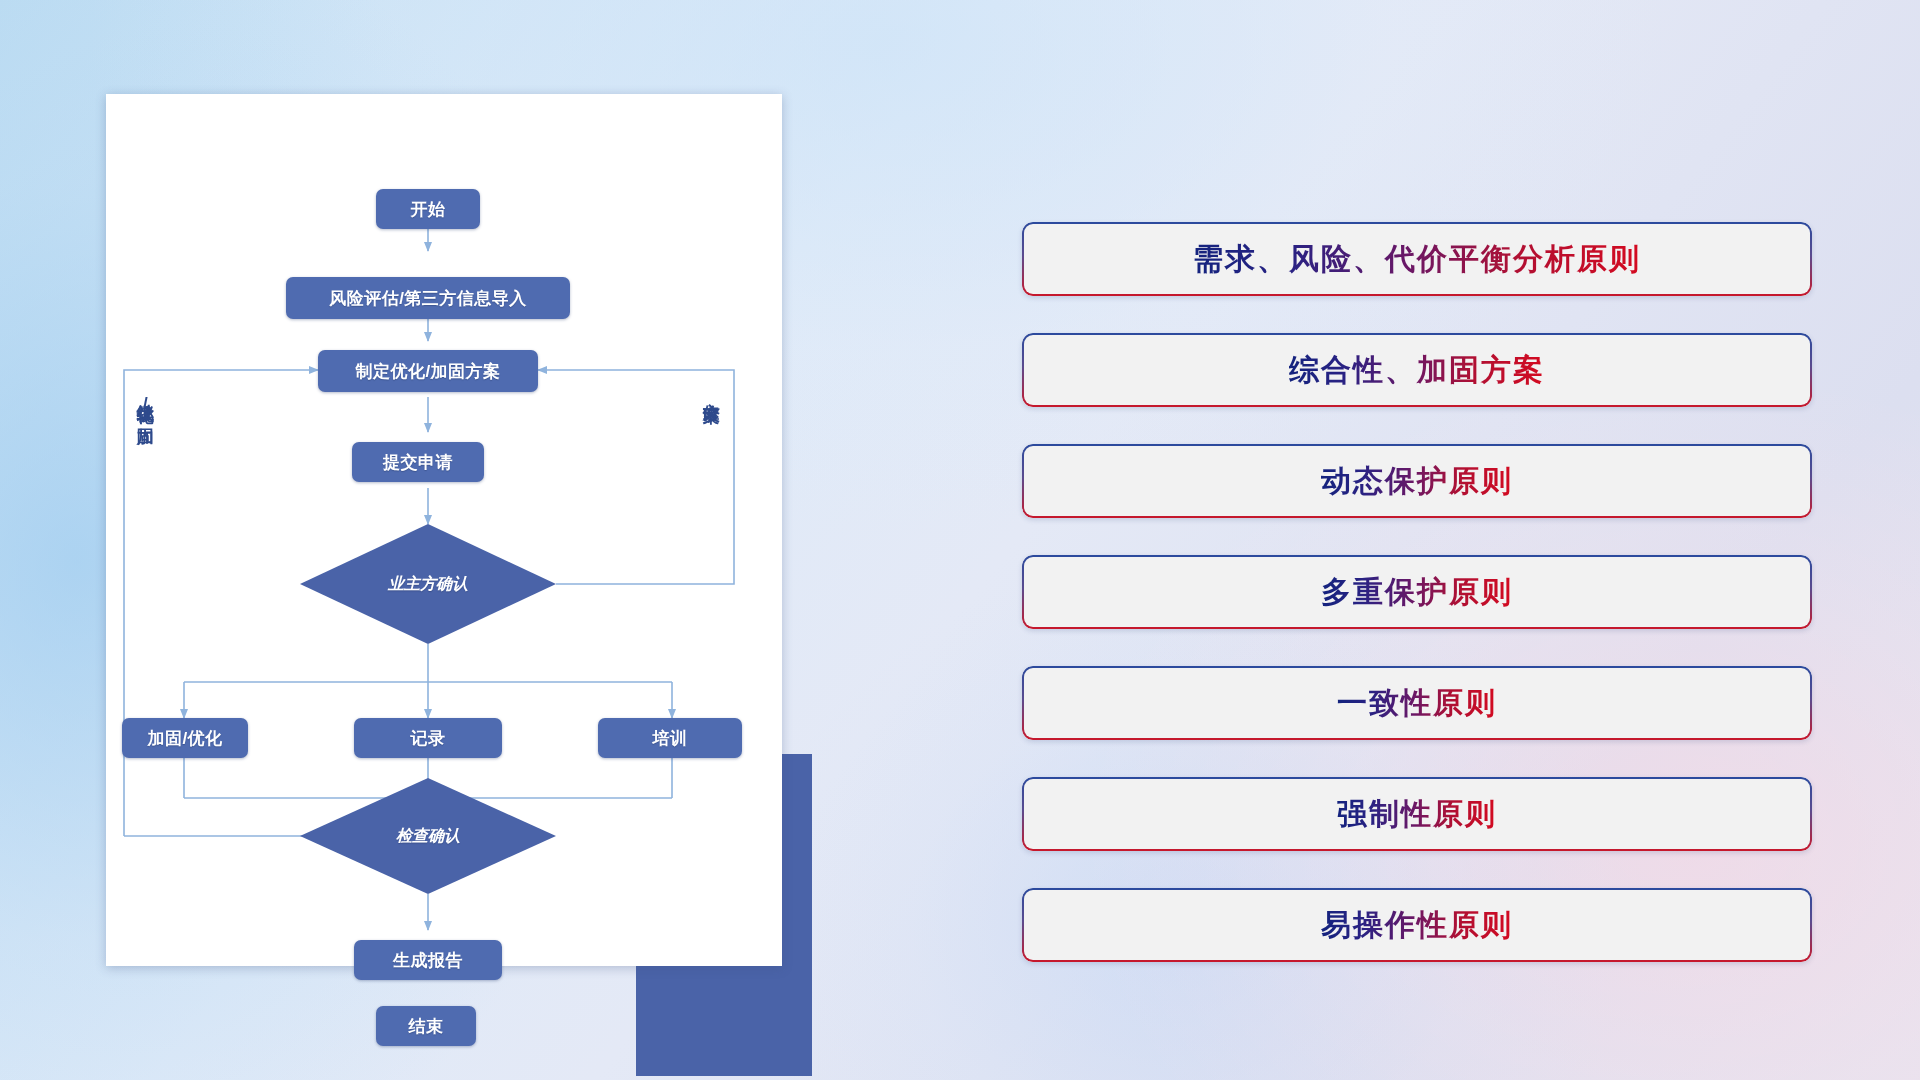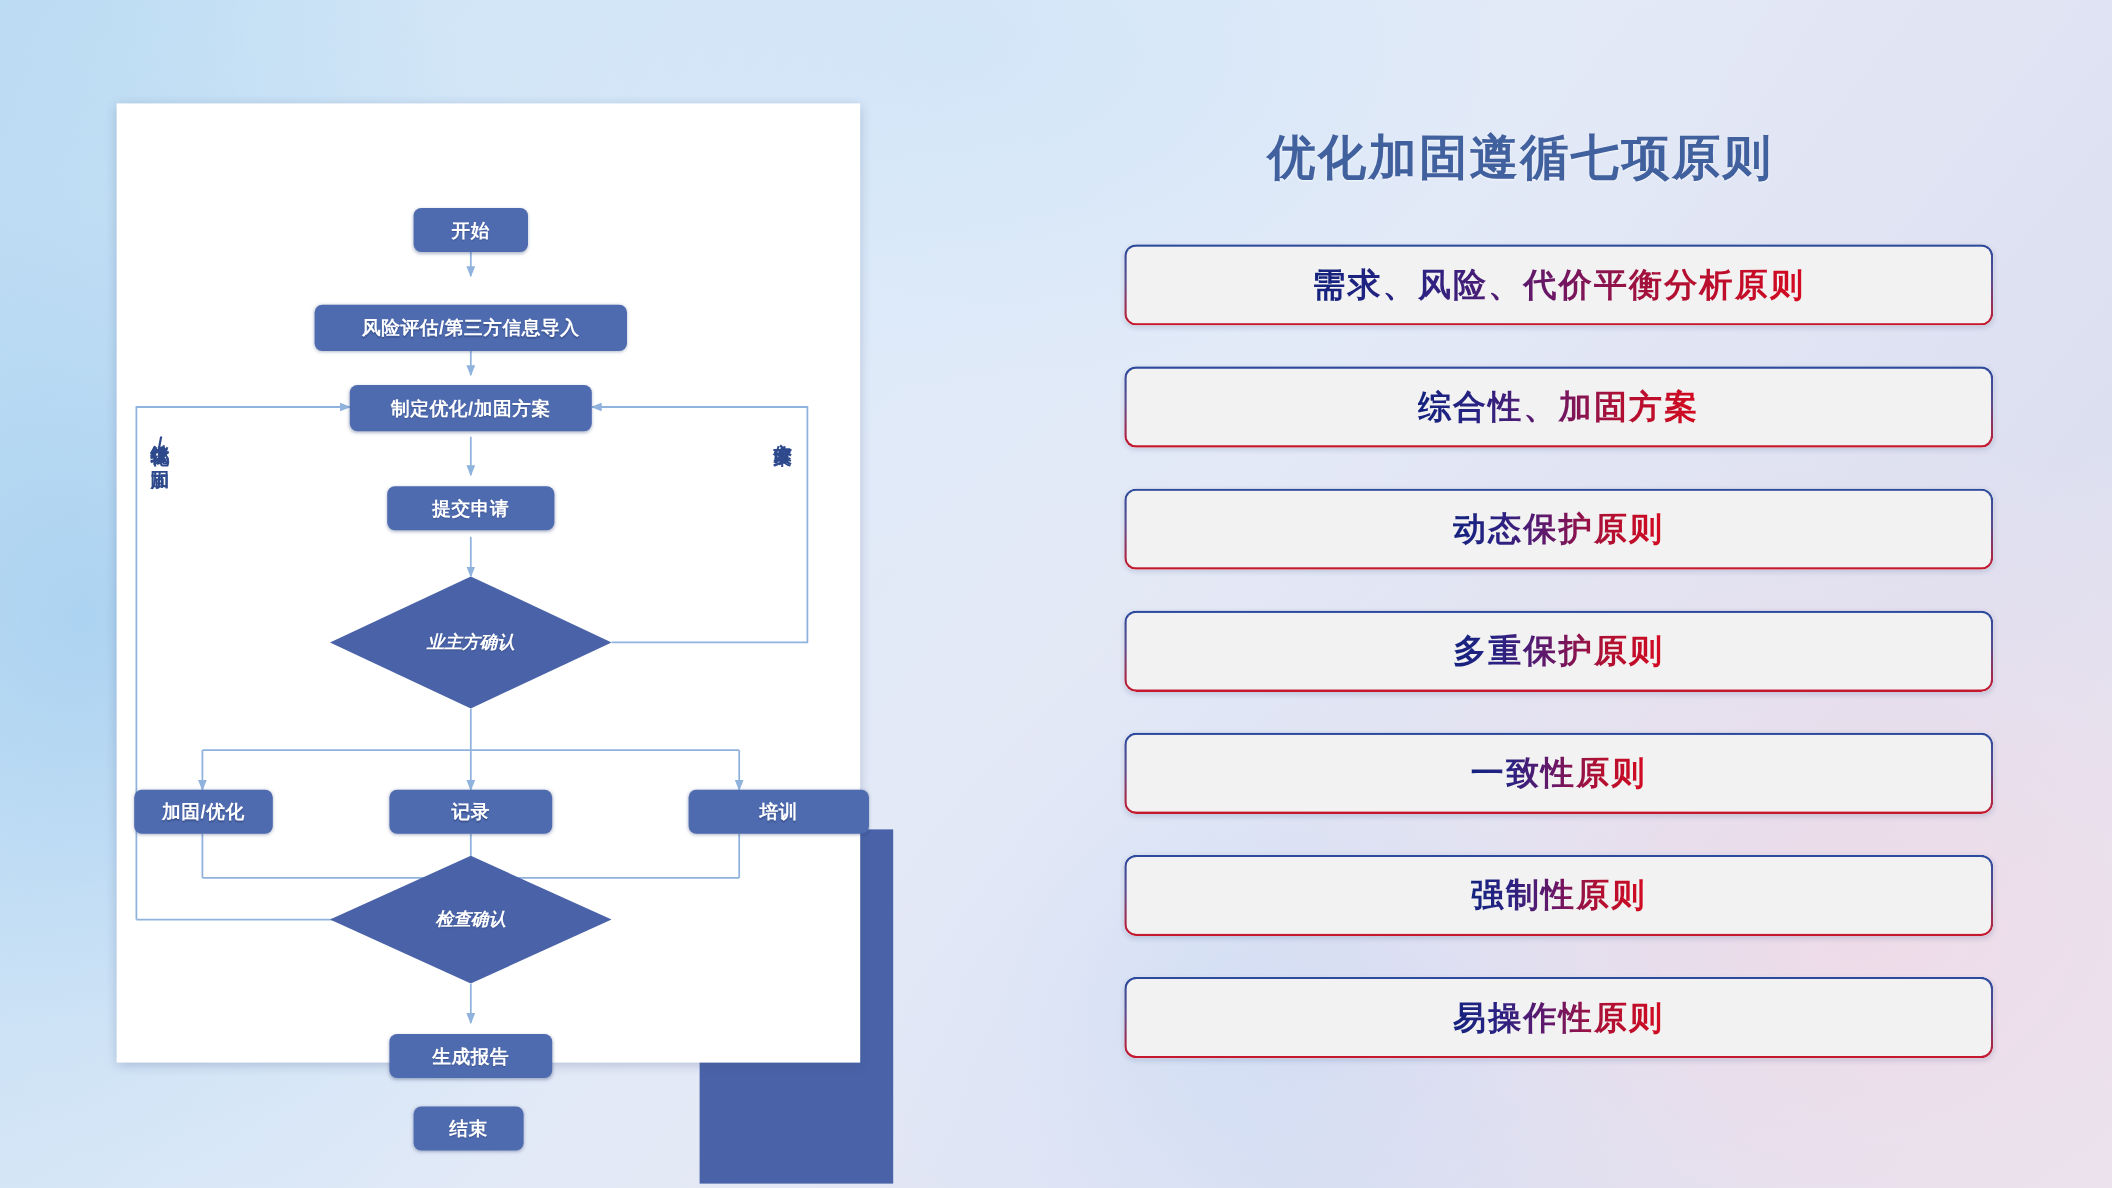--- a/index.html
+++ b/index.html
@@ -214,37 +214,37 @@
       </div>
 
       <div class="fnode" style="left:180px; top:183px; width:284px; height:42px;">
         <span>风险评估/第三方信息导入</span>
       </div>
 
       <div class="fnode" style="left:212px; top:256px; width:220px; height:42px;">
         <span>制定优化/加固方案</span>
       </div>
 
-      <div class="fnode" style="left:246px; top:348px; width:152px; height:40px;">
+      <div class="fnode" style="left:246px; top:348px; width:132px; height:40px;">
         <span>提交申请</span>
       </div>
 
       <div class="fdiamond" style="left:194px; top:430px; width:256px; height:120px;">
         <span>业主方确认</span>
       </div>
 
       <div class="fnode" style="left:16px; top:624px; width:126px; height:40px;">
         <span>加固/优化</span>
       </div>
 
       <div class="fnode" style="left:248px; top:624px; width:148px; height:40px;">
         <span>记录</span>
       </div>
 
-      <div class="fnode" style="left:520px; top:624px; width:164px; height:40px;text-align:right;">
+      <div class="fnode" style="left:492px; top:624px; width:144px; height:40px;text-align:right;">
         <span>培训</span>
       </div>
 
       <div class="fdiamond" style="left:194px; top:684px; width:256px; height:116px;">
         <span>检查确认</span>
       </div>
 
       <div class="fnode" style="left:248px; top:846px; width:148px; height:40px;">
         <span>生成报告</span>
       </div>
@@ -255,21 +255,20 @@
 
       <div class="vlabel" style="left:30px; top:296px;">继续优化/加固</div>
 
       <div class="vlabel" style="left:596px; top:296px;">方案修改</div>
 
     </div>
   </div>
 
   <div id="right-panel">
 
-    <div id="principles-title">优化加固遵循七项原则</div>
 
     <div id="cards">
 
       <div class="pcard">
         <span class="pcard-text">需求、风险、代价平衡分析原则</span>
       </div>
 
       <div class="pcard">
         <span class="pcard-text">综合性、加固方案</span>
       </div>

